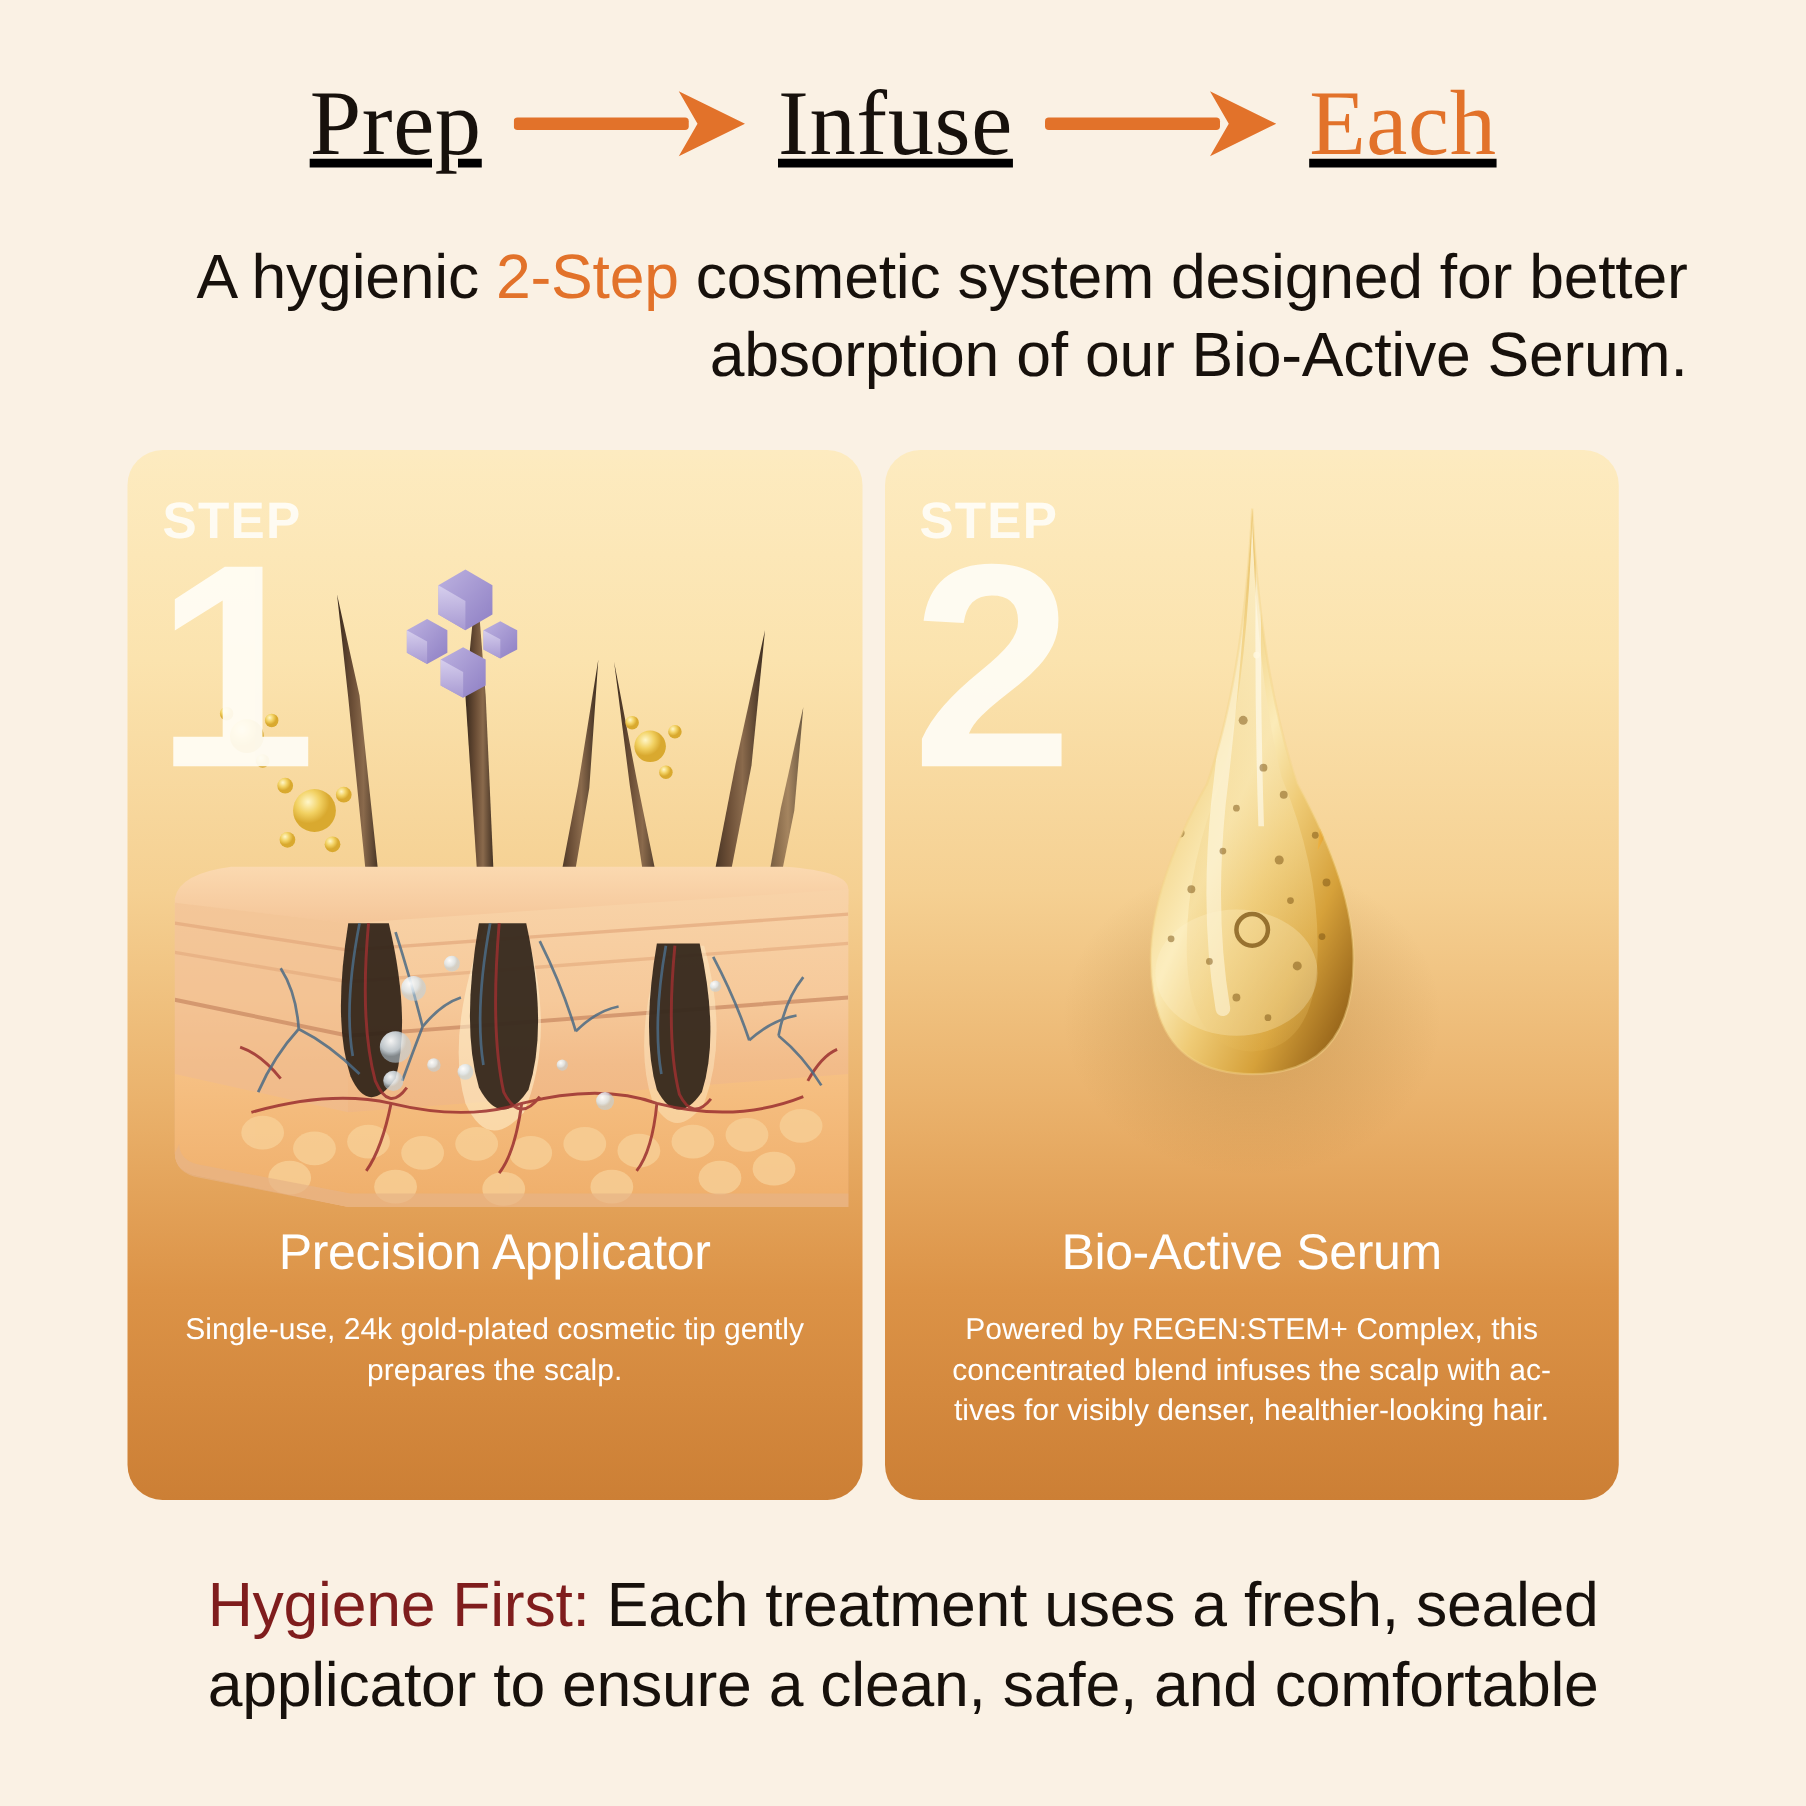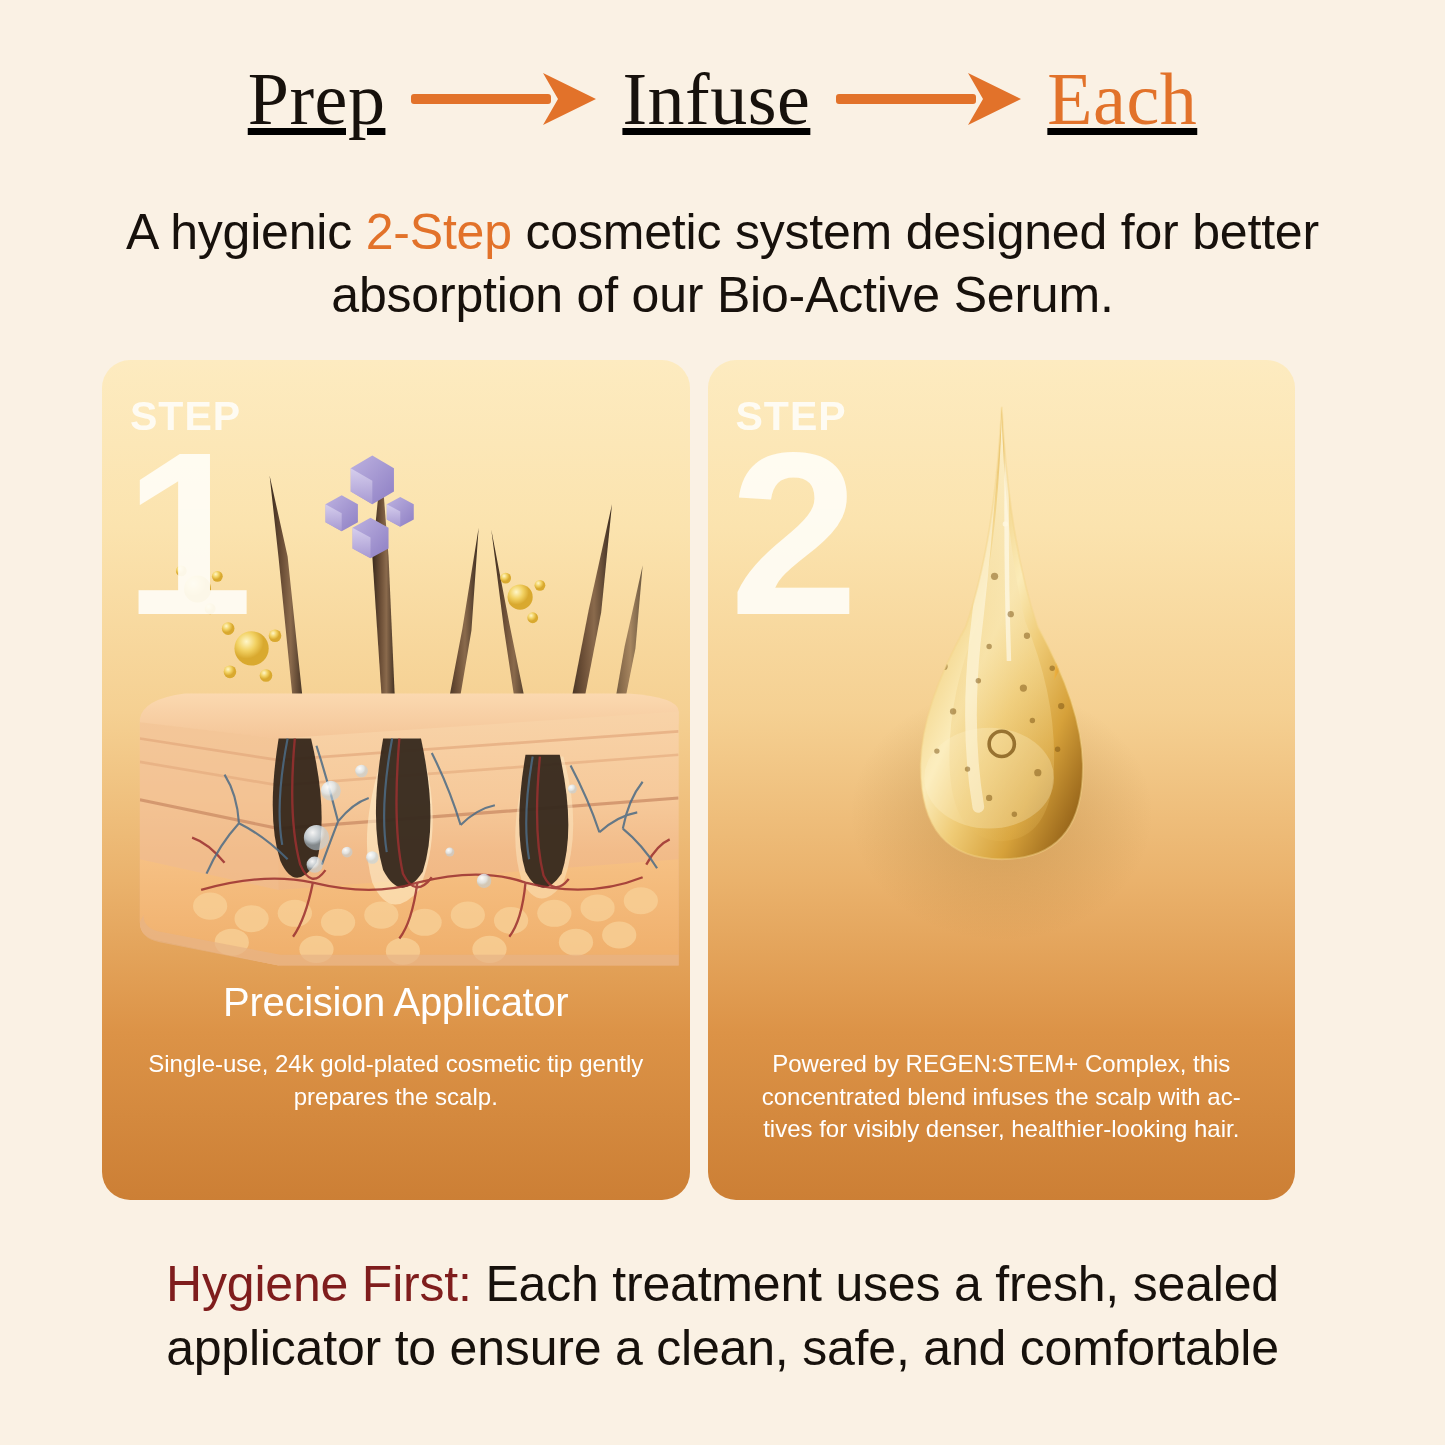--- a/index.html
+++ b/index.html
@@ -19,22 +19,22 @@
   .flow-word{
     font-family:"Liberation Serif", serif;
     font-size:74px; line-height:1; letter-spacing:.5px;
     color:#17110C; white-space:nowrap;
   }
   .flow-word.accent{ color:#E2722A; }
   .arrow{ width:185px; height:56px; display:block; }
 
   
   .subtitle{
-    position:absolute; left:95px; top:201px; width:1255px;
-    text-align:center; color:#17110C;
+    position:absolute; left:95px; top:190px; width:1255px;
+    text-align:right; color:#17110C;
     font-size:50px; line-height:1.26; font-weight:400;
     letter-spacing:-.2px;
   }
   .subtitle .hl{ color:#E2722A; }
 
   
   .cards{
     position:absolute; left:56px; top:360px;
     width:1239px; height:840px;
     display:flex; gap:18px;padding-left:46px;
@@ -367,19 +367,20 @@
               </g>
             </g>
 
             <path d="M326 18 Q318 170 286 262 Q236 352 236 418 Q236 520 326 520 Q416 520 416 418 Q416 352 366 262 Q334 170 326 18 Z" fill="none" stroke="#F3D489" stroke-width="2" opacity=".45"></path>
           </g>
         </svg>
       </div>
 
       <div class="step-tag">STEP</div>
       <div class="step-num">2</div>
+      <div class="card-title">Bio-Active Serum</div>
       <div class="card-body">Powered by REGEN:STEM+ Complex, this concentrated blend infuses the scalp with ac-tives for visibly denser, healthier-looking hair.</div>
     </div>
   </div>
 
   <div class="footer"><span class="hl">Hygiene First:</span><span> Each treatment uses a fresh, sealed applicator to ensure a clean, safe, and comfortable</span></div>
 
 </div>
 
 </body></html>

